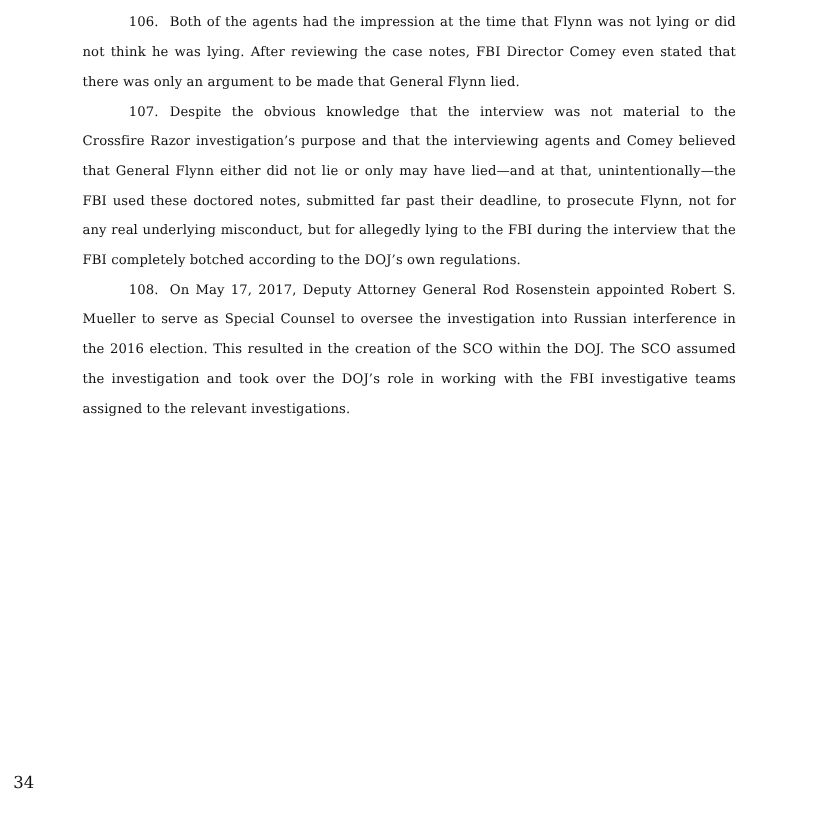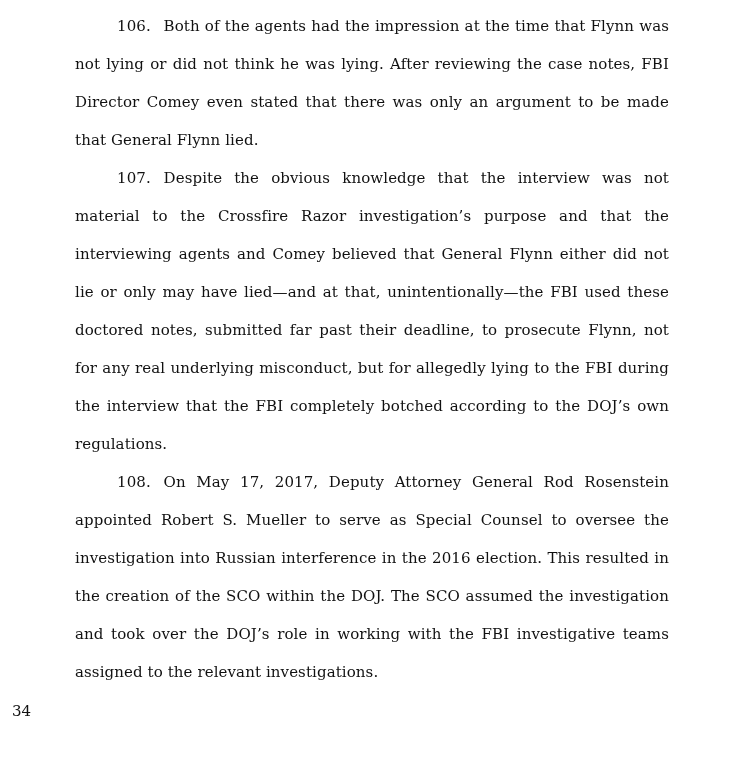--- a/index.html
+++ b/index.html
@@ -19,22 +19,22 @@
   }
   .content {
     position: absolute;
     top: 0;
     left: 75px;
     width: 594px;
     padding-top: 7px;
   }
   p.para {
     margin: 0;
-    font-size: 15px;
-    line-height: 38px;
+    font-size: 12px;
+    line-height: 27px;
     text-align: justify;
     text-indent: 42px;
     letter-spacing: 0.1px;
   }
   .para-num {
     margin-right: 0.85em;
   }
   .page-number {
     position: absolute;
     top: 700px;

